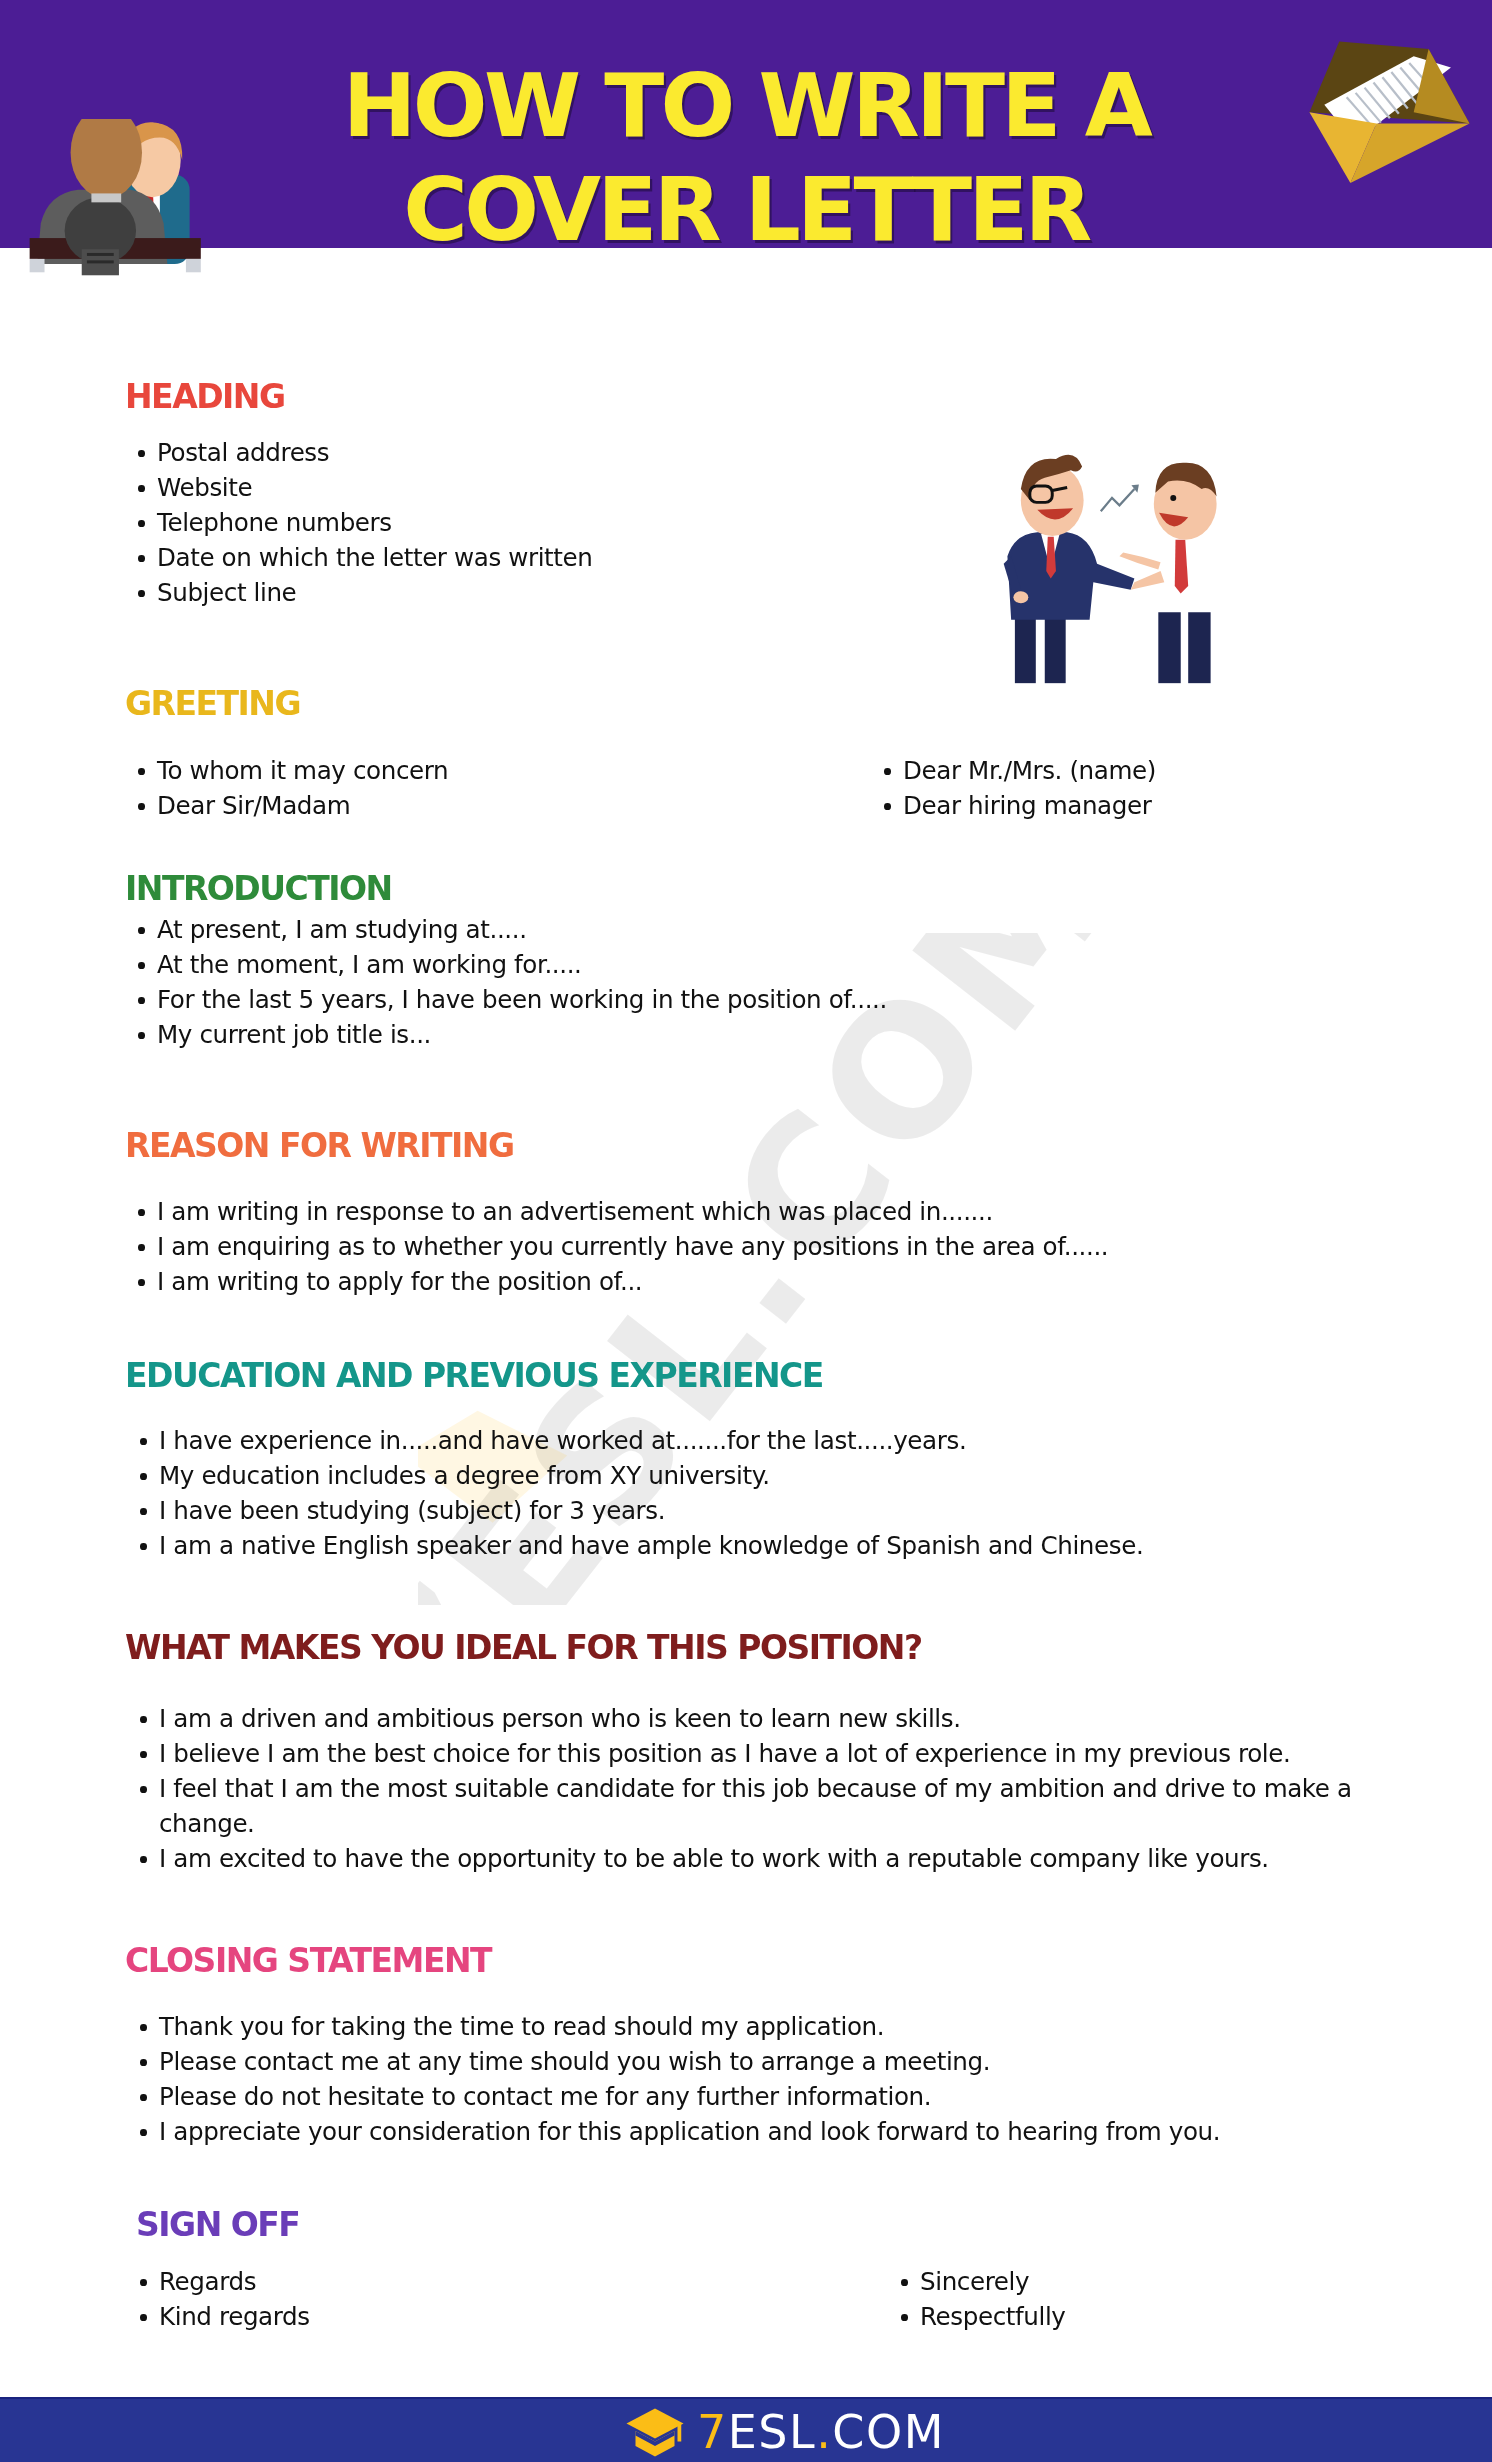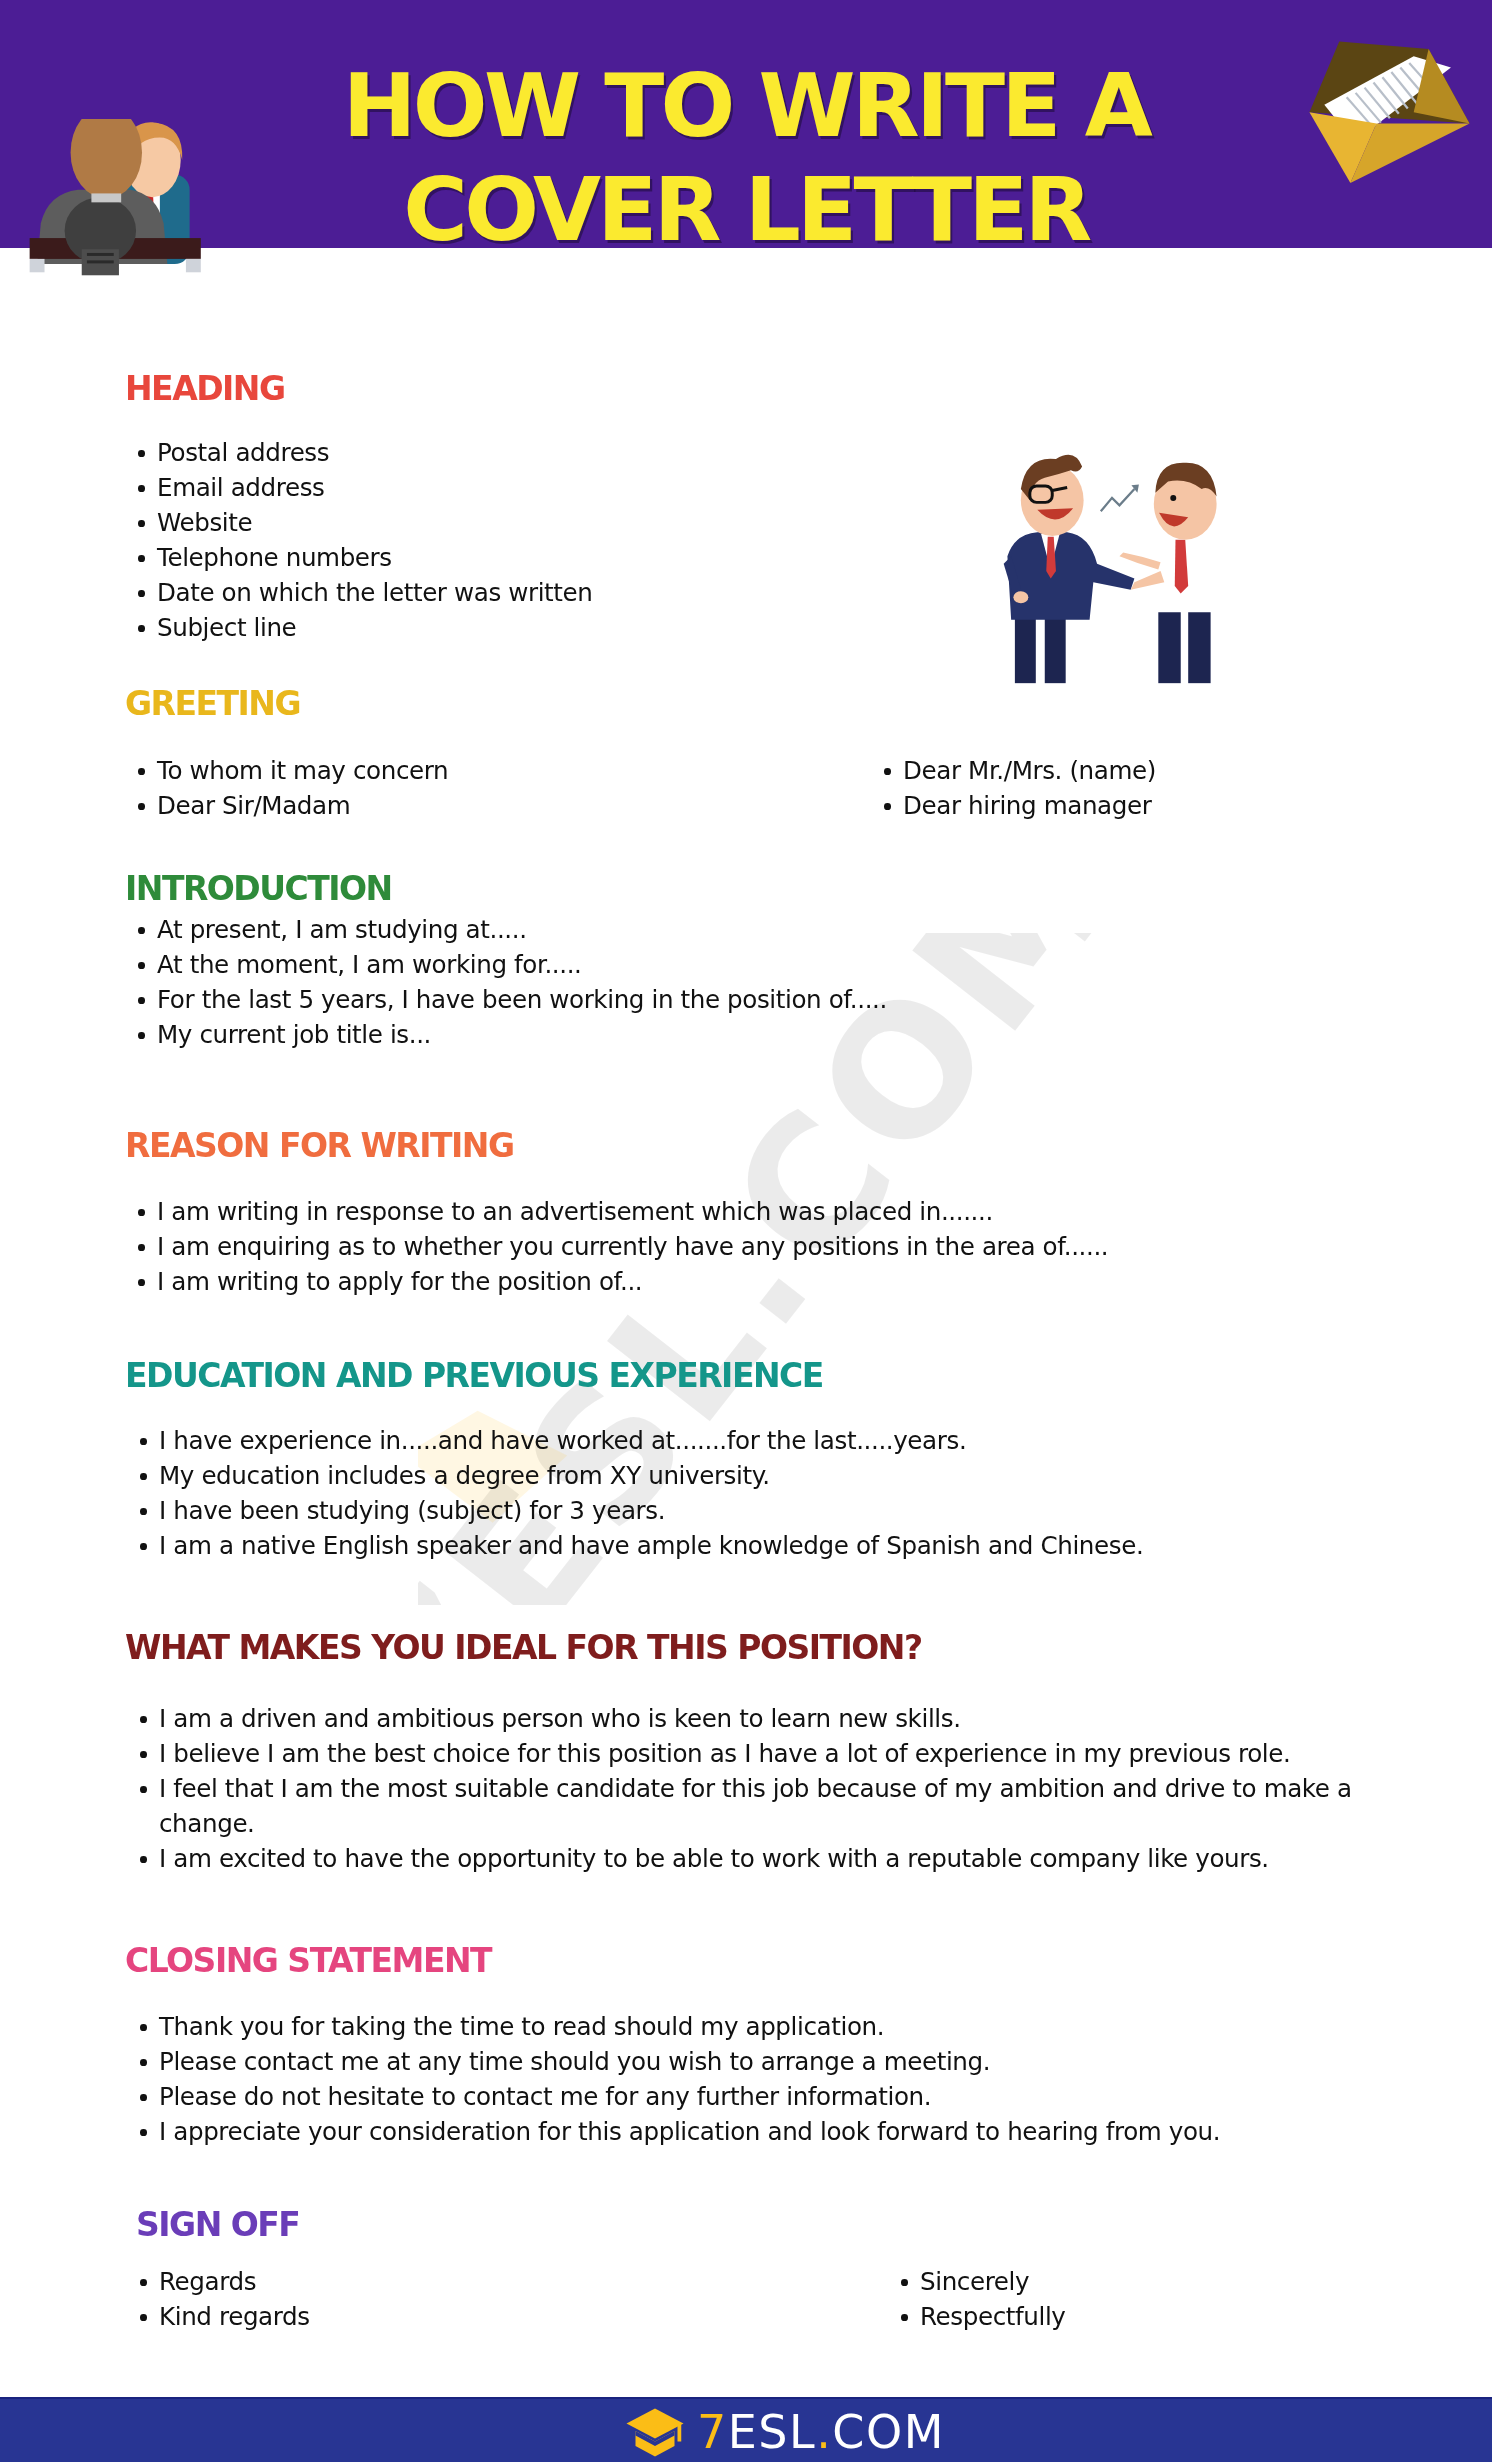--- a/index.html
+++ b/index.html
@@ -96,24 +96,23 @@
       <line x1="120" y1="56" x2="154" y2="98"></line>
       <line x1="132" y1="50" x2="166" y2="90"></line>
       <line x1="144" y1="44" x2="178" y2="82"></line>
     </g>
     <polygon points="170,25 225,125 150,110" fill="#b58b21"></polygon>
     <polygon points="10,110 100,125 65,205" fill="#e8b532"></polygon>
     <polygon points="100,125 225,125 65,205" fill="#d6a52a"></polygon>
   </svg>
 </div>
 
-<div class="section-title" style="top:370px; color:#e8473c;text-align:right;">HEADING</div>
+<div class="section-title" style="top:378px; color:#e8473c;text-align:right;">HEADING</div>
 <ul class="items" style="left:125px; top:435px;">
   <li>Postal address</li>
-  <li>Email address</li>
   <li>Website</li>
   <li>Telephone numbers</li>
   <li>Date on which the letter was written</li>
   <li>Subject line</li>
 </ul>
 
 <svg class="illus" style="left:985px; top:444px;" width="254" height="243" viewBox="0 0 340 325">
 
   <rect x="40" y="225" width="28" height="95" fill="#1d2550"></rect>
   <rect x="80" y="225" width="28" height="95" fill="#1d2550"></rect>

